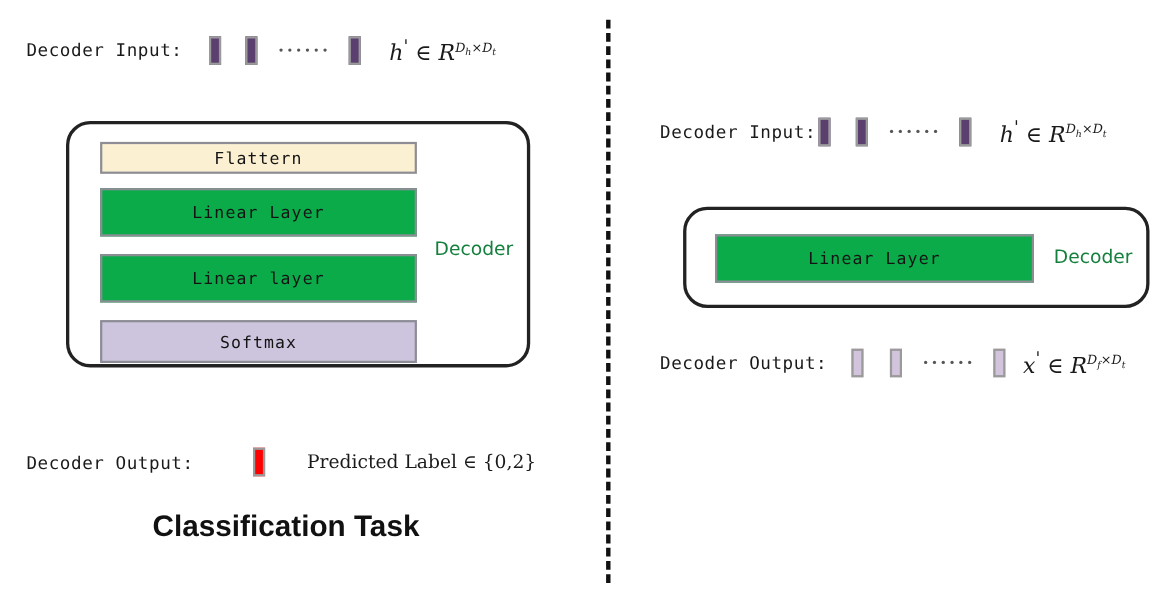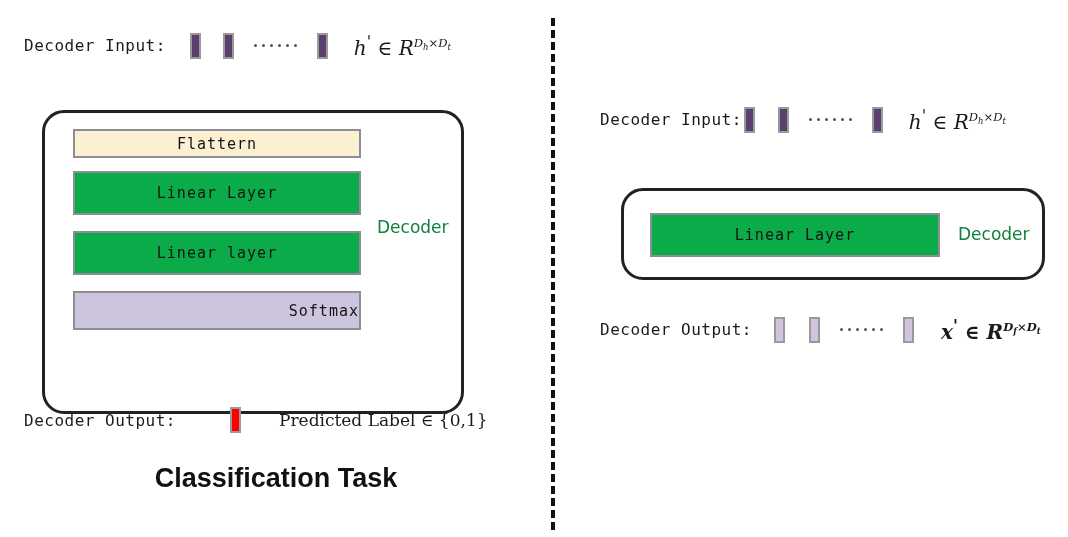--- a/index.html
+++ b/index.html
@@ -163,43 +163,43 @@
         <i></i>
     </span>
     <span class="token dark" style="margin-left:20px;"></span>
     <span class="math" style="margin-left:26px;">
       <span>h</span><span class="prime">'</span>
       <span class="up">∈</span>
       <span>R</span><sup><span>D</span><sub>h</sub><span class="up">×</span><span>D</span><sub>t</sub></sup>
     </span>
   </div>
 
-  <div class="decoder-box" style="left:42px; top:110px; width:422px; height:304px;">
+  <div class="decoder-box" style="left:60px; top:110px; width:422px; height:224px;">
     <div class="layer cream" style="left:28px; top:16px; width:288px; height:29px;">
       <span>Flattern</span>
     </div>
     <div class="layer green" style="left:28px; top:58px; width:288px; height:44px;">
       <span>Linear Layer</span>
     </div>
     <div class="layer green" style="left:28px; top:118px; width:288px; height:44px;">
       <span>Linear layer</span>
     </div>
-    <div class="layer lav" style="left:28px; top:178px; width:288px; height:39px;justify-content:flex-end;">
+    <div class="layer lav" style="left:28px; top:178px; width:288px; height:39px;">
       <span>Softmax</span>
     </div>
     <div class="decoder-tag" style="left:332px; top:104px;">Decoder</div>
   </div>
 
   <div class="token-row" style="left:24px; top:407px;">
     <span class="row-label">Decoder Output:</span>
     <span class="token red" style="margin-left:54px;"></span>
-    <span class="label-serif" style="margin-left:38px;">Predicted Label ∈ {0,1}</span>
-  </div>
-
-  <div class="caption" style="left:16px; top:462px; width:520px;">Classification Task</div>
+    <span class="label-serif" style="margin-left:38px;">Predicted Label ∈ {0,2}</span>
+  </div>
+
+  <div class="caption" style="left:0; top:462px; width:520px;">Classification Task</div>
 </div>
 
 <div class="panel" id="right-panel">
 
   <div class="token-row" style="left:47px; top:106px;">
     <span class="row-label">Decoder Input:</span>
     <span class="token dark" style="margin-left:2px;"></span>
     <span class="token dark" style="margin-left:23px;"></span>
     <span class="ellipsis" style="margin-left:20px;">
       <i></i>
@@ -230,20 +230,20 @@
     <span class="token light" style="margin-left:24px;"></span>
     <span class="ellipsis" style="margin-left:20px;">
       <i></i>
         <i></i>
         <i></i>
         <i></i>
         <i></i>
         <i></i>
     </span>
     <span class="token light" style="margin-left:20px;"></span>
-    <span class="math" style="margin-left:27px;font-weight:bold;">
+    <span class="math" style="margin-left:16px;">
       <span>x</span><span class="prime">'</span>
       <span class="up">∈</span>
       <span>R</span><sup><span>D</span><sub>f</sub><span class="up">×</span><span>D</span><sub>t</sub></sup>
     </span>
   </div>
 
 </div>
 
 </body></html>

